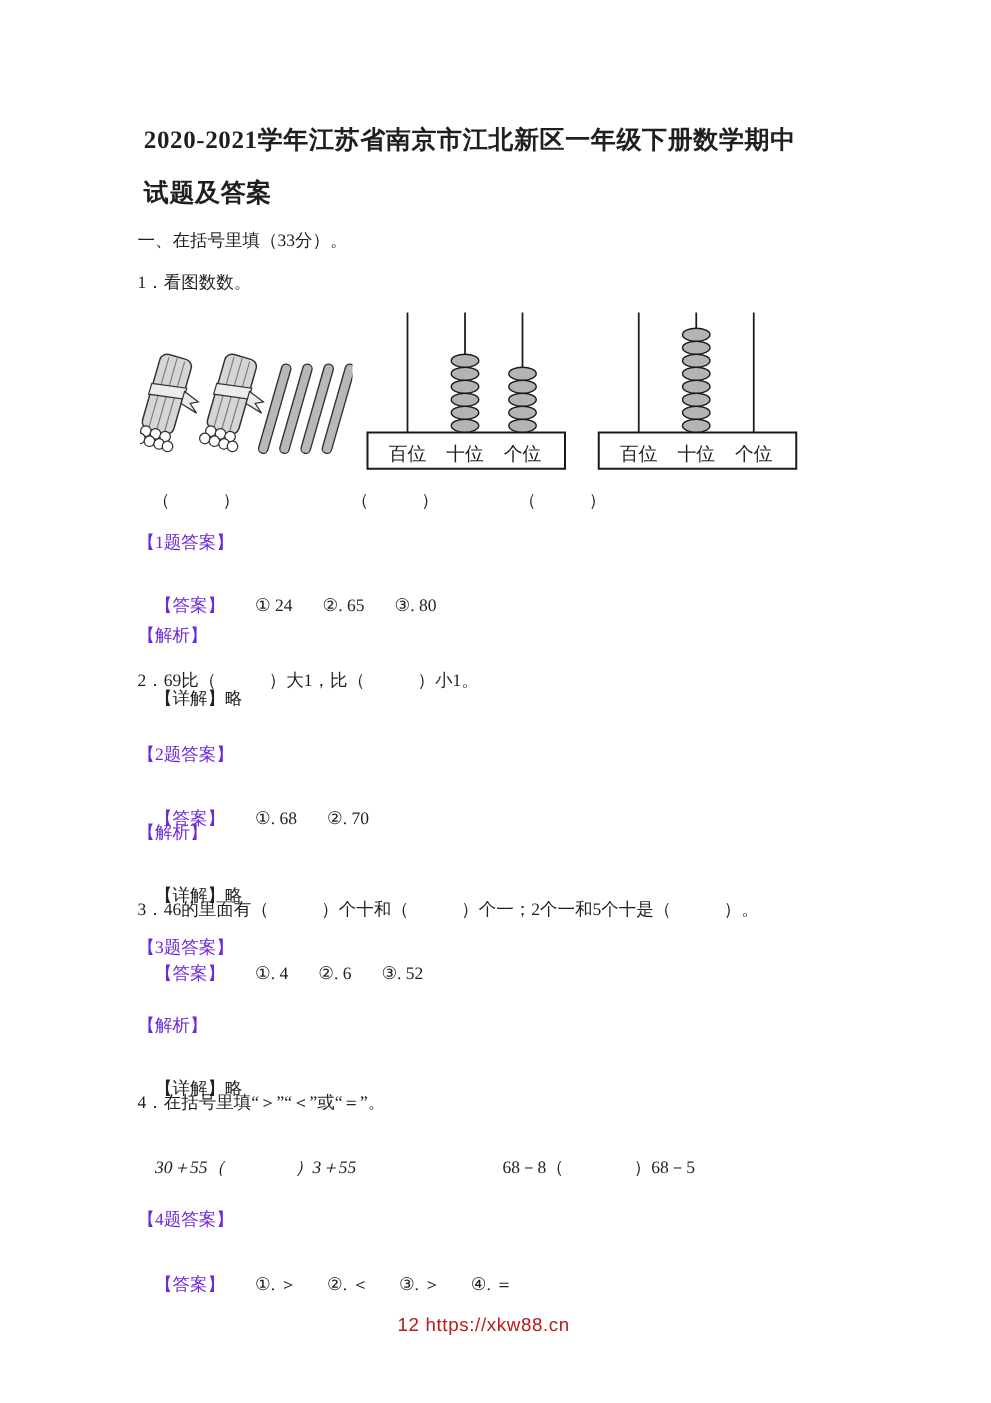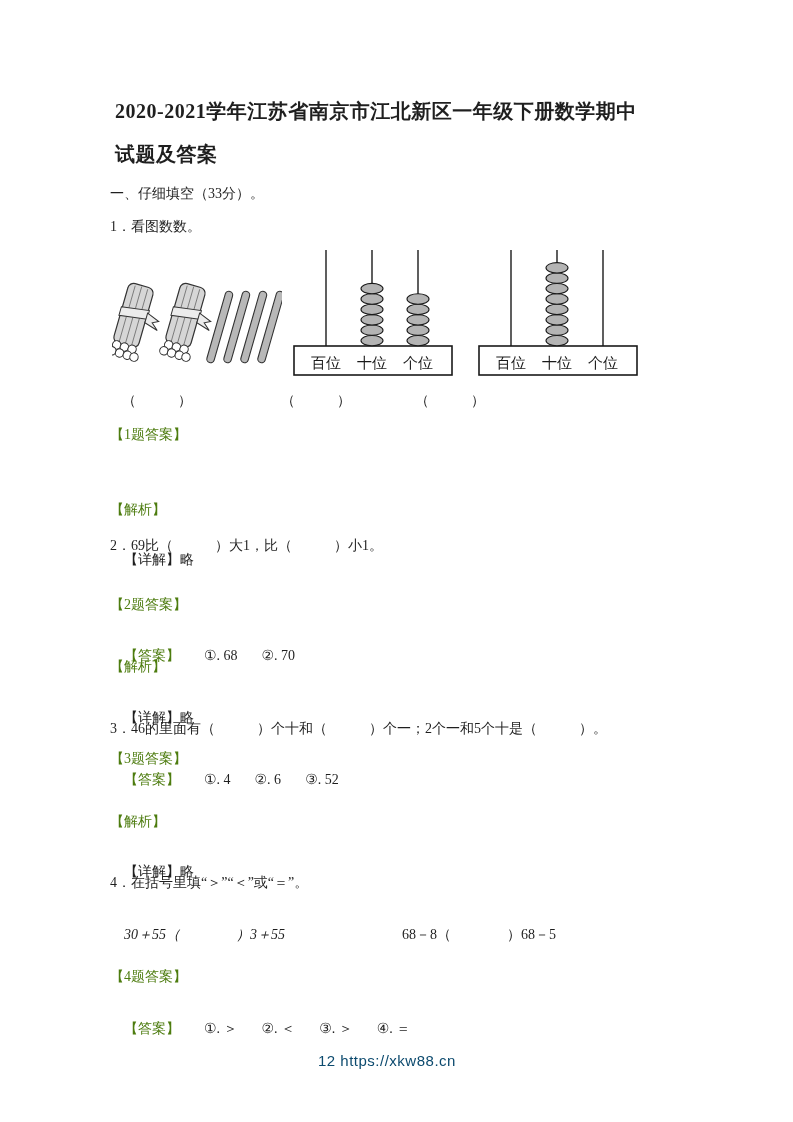--- a/index.html
+++ b/index.html
@@ -4,44 +4,44 @@
 <style>
   html,body { margin:0; padding:0; }
   body { background:#ffffff; }
   .page {
     position:relative; width:793px; height:1122px; background:#fff;
     font-family:"Liberation Serif","DejaVu Serif",serif;
     color:#1f1f1f; overflow:hidden;
   }
   .line { position:absolute; left:110px; font-size:14px; white-space:pre; line-height:20px; }
   .title-line { position:absolute; left:115px; font-size:20px; font-weight:bold; letter-spacing:0.5px; white-space:pre; }
-  .blue { color:#4d7c0f; }
+  .blue { color:#6d28d9; }
   .tag { margin-right:24px; }
   .ans { margin-right:24px; }
   .expr { display:inline-block; }
   .expr.col1 { width:278px;font-style:italic; }
   .paren-blank { position:absolute; font-size:14px; white-space:pre; }
   svg.figure { position:absolute; }
   .abacus line { stroke:#1a1a1a; stroke-width:1.4; }
   .abacus rect { fill:#ffffff; stroke:#1a1a1a; stroke-width:1.6; }
   .abacus text { font-size:15px; fill:#1a1a1a; text-anchor:middle;
                  font-family:"Liberation Serif","DejaVu Serif",serif; }
   .abacus .bead { fill:#b4b4b4; stroke:#1a1a1a; stroke-width:1.1; }
-  .footer { position:absolute; left:318px; top:1052px; font-size:15px; color:#0c4a6e;
+  .footer { position:absolute; left:318px; top:1052px; font-size:15px; color:#b91c1c;
             font-family:"Liberation Sans","DejaVu Sans",sans-serif; letter-spacing:0.5px; }
 </style>
 </head>
 <body>
 
 <div class="page">
 
   <div class="title-line" style="top:98px">2020-2021学年江苏省南京市江北新区一年级下册数学期中</div>
   <div class="title-line" style="top:141px">试题及答案</div>
 
-  <div class="line" style="top:184px">一、仔细填空（33分）。</div>
+  <div class="line" style="top:184px">一、在括号里填（33分）。</div>
 
   <div class="line" style="top:217px">1．看图数数。</div>
 
   <svg class="figure" style="left:112px; top:278px; width:170px; height:104px" viewBox="0 0 170 104">
 
     <g transform="translate(6,6) rotate(16 13 40)">
       <rect x="0" y="0" width="26" height="62" rx="6" fill="#d6d6d6" stroke="#333" stroke-width="1.2"></rect>
       <line x1="6.5" y1="2" x2="6.5" y2="60" stroke="#7a7a7a" stroke-width="0.9"></line>
       <line x1="13" y1="1" x2="13" y2="61" stroke="#7a7a7a" stroke-width="0.9"></line>
       <line x1="19.5" y1="2" x2="19.5" y2="60" stroke="#7a7a7a" stroke-width="0.9"></line>
@@ -117,20 +117,23 @@
       <ellipse cx="82" cy="41.6" rx="11" ry="5.2" class="bead"></ellipse>
       <ellipse cx="82" cy="31.2" rx="11" ry="5.2" class="bead"></ellipse>
       <ellipse cx="82" cy="20.8" rx="11" ry="5.2" class="bead"></ellipse>
     </svg>
 
   <span class="paren-blank" style="left:122px; top:392px">（　　　）</span>
   <span class="paren-blank" style="left:281px; top:392px">（　　　）</span>
   <span class="paren-blank" style="left:415px; top:392px">（　　　）</span>
 
   <div class="line blue" style="top:425px">【1题答案】</div>
+  <div class="line" style="top:456px">
+    <span class="blue tag">【答案】</span><span class="ans">① 24</span><span class="ans">②. 65</span><span class="ans">③. 80</span>
+  </div>
   <div class="line blue" style="top:500px">【解析】</div>
   <div class="line" style="top:530px">
     <span>【详解】</span><span>略</span>
   </div>
 
   <div class="line" style="top:536px">2．69比（　　　）大1，比（　　　）小1。</div>
   <div class="line blue" style="top:595px">【2题答案】</div>
   <div class="line" style="top:626px">
     <span class="blue tag">【答案】</span><span class="ans">①. 68</span><span class="ans">②. 70</span>
   </div>

